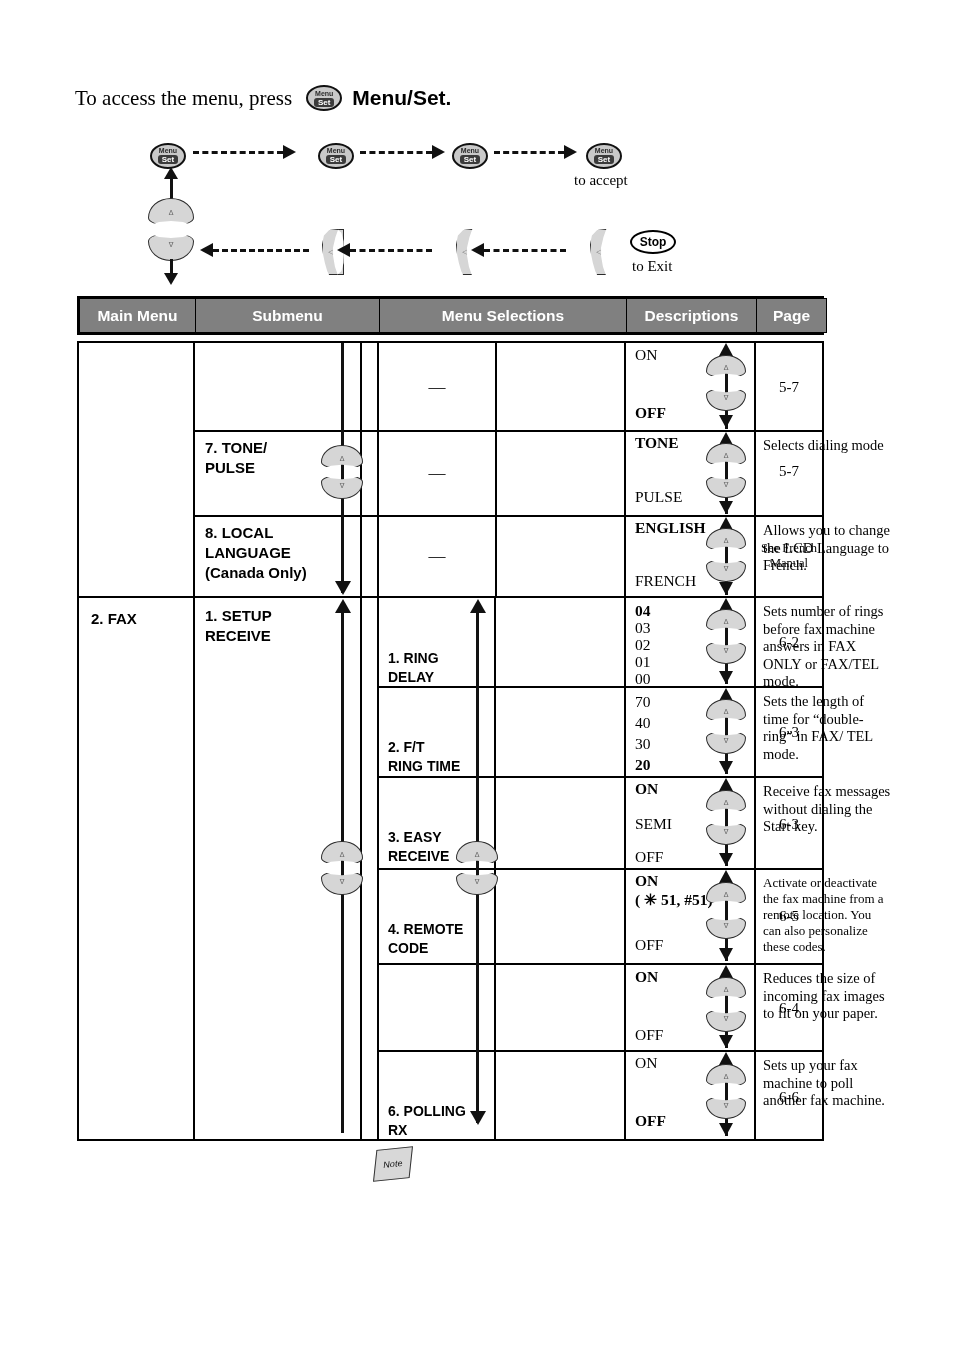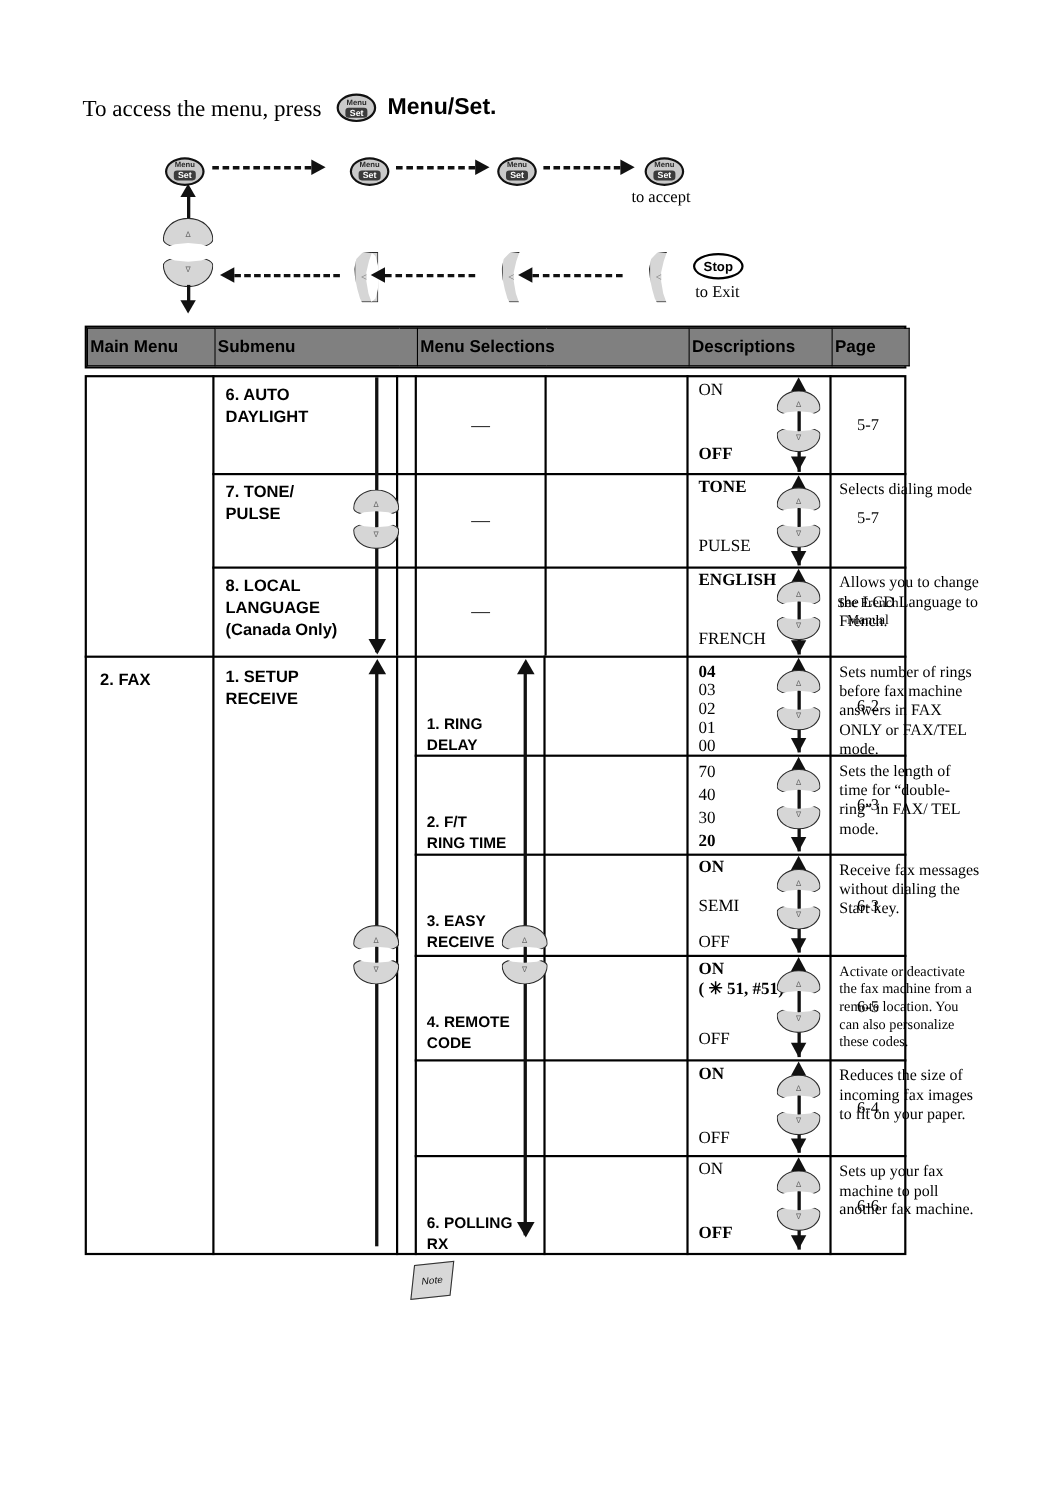--- a/index.html
+++ b/index.html
@@ -61,22 +61,22 @@
 
   .vline{position:absolute;background:#111;width:3px;}
   .arrowU{position:absolute;width:0;height:0;
      border-left:7px solid transparent;border-right:7px solid transparent;border-bottom:12px solid #111;}
   .arrowD{position:absolute;width:0;height:0;
      border-left:7px solid transparent;border-right:7px solid transparent;border-top:12px solid #111;}
 
   
   .tbl{position:absolute;left:77px;top:296px;width:747px;border:2px solid #000;box-sizing:border-box;}
   table{border-collapse:collapse;width:100%;table-layout:fixed;}
-  th{background:#808080;color:#000000;font-family:"Liberation Sans",sans-serif;
-     font-weight:bold;font-size:15.5px;line-height:17px;padding:8px 2px;text-align:left;
+  th{background:#808080;color:#ffffff;font-family:"Liberation Sans",sans-serif;
+     font-weight:bold;font-size:15.5px;line-height:17px;padding:8px 2px;text-align:center;
      border:1px solid #000;}
 
   .sub-label{font-family:"Liberation Sans",sans-serif;font-weight:bold;font-size:15px;
      line-height:20px;color:#000;padding:7px 0 0 10px;white-space:pre-line;}
   .sel-label{font-family:"Liberation Sans",sans-serif;font-weight:bold;font-size:14px;
      line-height:19px;color:#000;padding:7px 0 0 8px;white-space:pre-line;margin-top:42px;}
   .main-label{font-family:"Liberation Sans",sans-serif;font-weight:bold;font-size:15px;
      color:#000;padding:7px 0 0 8px;}
   .dash{font-family:"Liberation Serif",serif;font-size:17px;color:#000;text-align:center;}
   .opt{font-family:"Liberation Serif",serif;font-size:15.5px;line-height:19px;color:#000;padding-left:9px;}
@@ -236,22 +236,20 @@
     <div style="position:absolute;left:116px;top:174px;width:631px;height:2px;background:#000;"></div>
     <div style="position:absolute;left:0px;top:255px;width:747px;height:2px;background:#000;"></div>
     <div style="position:absolute;left:300px;top:345px;width:447px;height:2px;background:#000;"></div>
     <div style="position:absolute;left:300px;top:435px;width:447px;height:2px;background:#000;"></div>
     <div style="position:absolute;left:300px;top:527px;width:447px;height:2px;background:#000;"></div>
     <div style="position:absolute;left:300px;top:622px;width:447px;height:2px;background:#000;"></div>
     <div style="position:absolute;left:300px;top:709px;width:447px;height:2px;background:#000;"></div>
 
     <div style="position:absolute;left:6px;top:262px;" class="main-label">2. FAX</div>
 
-    <div style="position:absolute;left:118px;top:2px;width:165px" class="sub-label">6. AUTO
-     DAYLIGHT</div>
     <div style="position:absolute;left:118px;top:90px;width:165px" class="sub-label">7. TONE/
      PULSE</div>
     <div style="position:absolute;left:118px;top:175px;width:165px" class="sub-label">8. LOCAL
      LANGUAGE
      (Canada Only)</div>
     <div style="position:absolute;left:118px;top:258px;width:165px" class="sub-label">1. SETUP
      RECEIVE</div>
 
     <div style="position:absolute;left:264px;top:2px;width:3px;height:250px;background:#111;"></div>
     <div style="position:absolute;left:258px;top:240px;width:0;height:0;border-left:8px solid transparent;border-right:8px solid transparent;border-top:14px solid #111;"></div>

